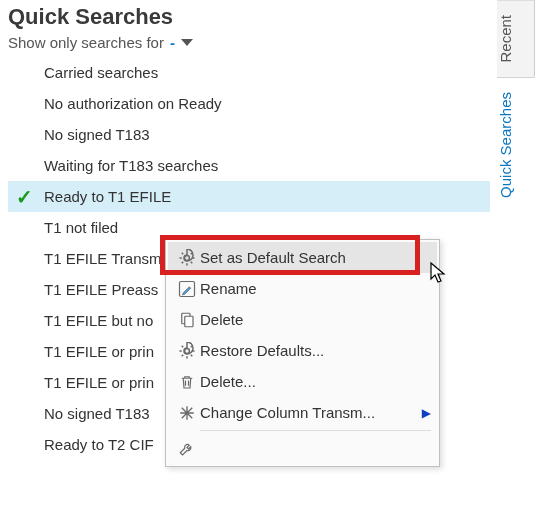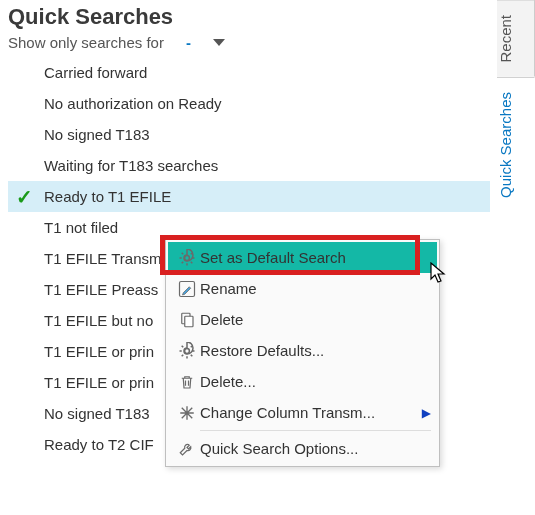--- a/index.html
+++ b/index.html
@@ -20,21 +20,21 @@
   }
   h2 {
     margin: 0 0 4px 0;
     font-size: 22px;
     font-weight: 600;
     color: #3a3a3a;
   }
   .filter-row {
     display: flex;
     align-items: center;
-    gap: 22px;
+    gap: 6px;
     color: #555;
     font-size: 15px;
     margin-bottom: 6px;
   }
   .filter-dash { color: #0a78c2; font-weight: 600; }
   .chevron {
     width: 0; height: 0;
     border-left: 6px solid transparent;
     border-right: 6px solid transparent;
     border-top: 7px solid #555;
@@ -105,21 +105,21 @@
   }
   .menu-item {
     display: flex;
     align-items: center;
     height: 31px;
     padding: 0 6px;
     color: #333;
     position: relative;
   }
   .menu-item.hovered {
-    background: #14b8a6;
+    background: #e5e5e5;
   }
   .menu-icon {
     width: 26px;
     display: flex;
     justify-content: center;
     align-items: center;
     color: #6a6a6a;
   }
   .menu-label {
     flex: 1;
@@ -159,21 +159,21 @@
 <div class="main">
   <h2>Quick Searches</h2>
   <div class="filter-row">
     <span>Show only searches for</span>
     <span class="filter-dash">-</span>
     <span class="chevron"></span>
   </div>
   <div class="list" id="list">
       <div class="list-row">
         <span class="check"></span>
-        <span class="label">Carried forward</span>
+        <span class="label">Carried searches</span>
       </div>
       <div class="list-row">
         <span class="check"></span>
         <span class="label">No authorization on Ready</span>
       </div>
       <div class="list-row">
         <span class="check"></span>
         <span class="label">No signed T183</span>
       </div>
       <div class="list-row">
@@ -280,21 +280,20 @@
       <span class="menu-label">Change Column Transm...</span>
       <span class="submenu-arrow">▶</span>
     </div>
     <div class="menu-sep"></div>
     <div class="menu-item">
       <span class="menu-icon">
         <svg width="18" height="18" viewBox="0 0 24 24">
           <path d="M14 6a4 4 0 00-5 5l-6 6 3 3 6-6a4 4 0 005-5l-3 3-2-2 3-3z" fill="none" stroke="#6a6a6a" stroke-width="1.6"></path>
         </svg>
       </span>
-      <span class="menu-label">Quick Search Options...</span>
     </div>
   </div>
 
 <div class="red-box"></div>
 
 <div class="cursor">
   <svg width="20" height="24" viewBox="0 0 20 24">
     <path d="M1 1 L1 17 L5 13 L8 20 L11 19 L8 12 L14 12 Z" fill="#fff" stroke="#000" stroke-width="1.2"></path>
   </svg>
 </div>

